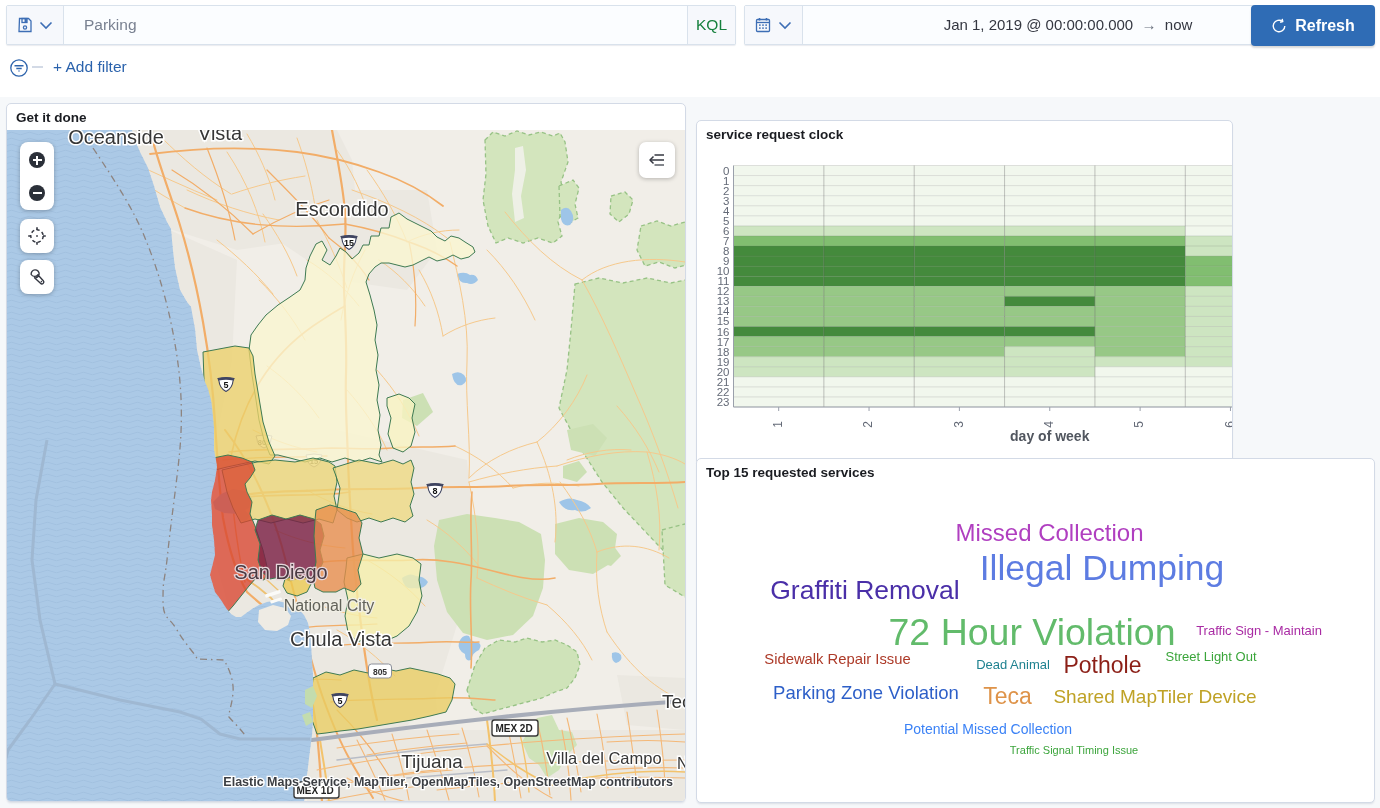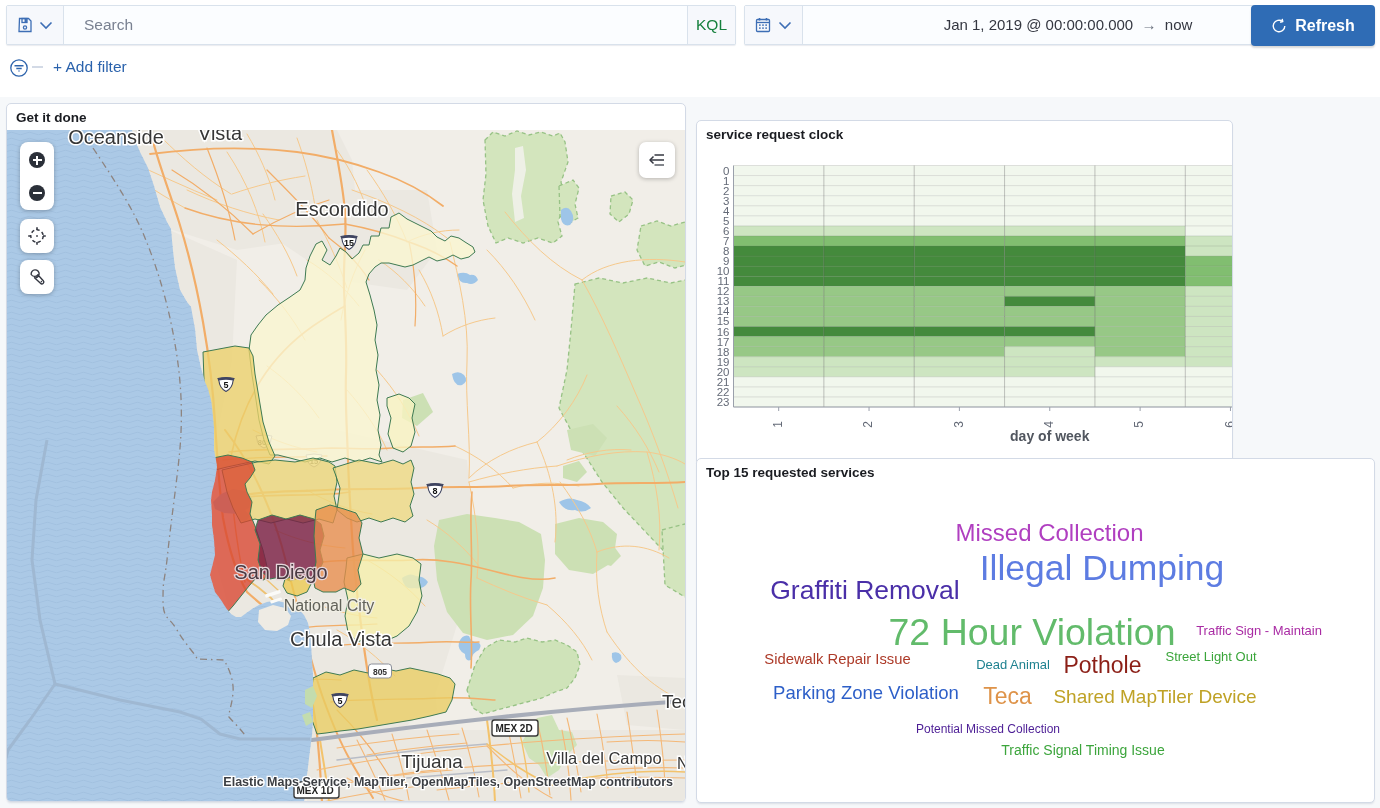--- a/index.html
+++ b/index.html
@@ -15,21 +15,21 @@
     <svg class="abs" style="left:10px;top:11px" width="16" height="16" viewBox="0 0 16 16" fill="none" stroke="#3d6eb5" stroke-width="1.3">
       <path d="M2.5 1.5 h9 l2.5 2.5 v10.5 h-12 z"></path>
       <rect x="5" y="1.5" width="5" height="4"></rect>
       <rect x="8.2" y="2.6" width="1" height="1.8" fill="#3d6eb5"></rect>
       <circle cx="8" cy="10.5" r="1.6"></circle>
     </svg>
     <svg class="abs" style="left:32px;top:15px" width="14" height="9" viewBox="0 0 14 9" fill="none" stroke="#3d6eb5" stroke-width="1.6">
         <path d="M1.5 1.5 L7 7 L12.5 1.5"></path>
       </svg>
   </div>
-  <div class="abs" style="left:77px;top:10px;font-size:15.5px;color:#798191">Search</div>
+  <div class="abs" style="left:77px;top:10px;font-size:15.5px;color:#798191">Parking</div>
   <div class="abs" style="right:0;top:0;width:48px;height:38px;border-left:1px solid #d9e2ec;background:#f6f8fc;text-align:center;line-height:38px;font-size:15.5px;font-weight:400;color:#15803d">KQL</div>
 </div>
 
 <div class="abs" style="left:744px;top:5px;width:590px;height:40px;background:#fbfdff;border:1px solid #d9e2ec;border-radius:2px;box-shadow:0 1px 1px rgba(152,162,179,.2)">
   <div class="abs" style="left:0;top:0;width:58px;height:38px;background:#f6f8fc;border-right:1px solid #d9e2ec">
     <svg class="abs" style="left:10px;top:11px" width="16" height="16" viewBox="0 0 16 16" fill="none" stroke="#3d6eb5" stroke-width="1.3">
       <rect x="1.5" y="2.5" width="13" height="12" rx="1"></rect>
       <path d="M1.5 5.5 h13"></path>
       <path d="M4.5 1 v2.5 M11.5 1 v2.5" stroke-width="1.6"></path>
       <g fill="#3d6eb5" stroke="none">
@@ -566,14 +566,14 @@
 <div class="abs" style="left:168px;top:130.5px;transform:translate(-50%,-50%);font-size:26.5px;color:#4a2fa8;white-space:nowrap">Graffiti Removal</div>
 <div class="abs" style="left:335px;top:173px;transform:translate(-50%,-50%);font-size:37.5px;color:#62bb6b;white-space:nowrap">72 Hour Violation</div>
 <div class="abs" style="left:562px;top:170.5px;transform:translate(-50%,-50%);font-size:13px;color:#a92ba4;white-space:nowrap">Traffic Sign - Maintain</div>
 <div class="abs" style="left:140.5px;top:200px;transform:translate(-50%,-50%);font-size:14.8px;color:#ad3a28;white-space:nowrap">Sidewalk Repair Issue</div>
 <div class="abs" style="left:316px;top:205px;transform:translate(-50%,-50%);font-size:13px;color:#1f8290;white-space:nowrap">Dead Animal</div>
 <div class="abs" style="left:405.5px;top:206px;transform:translate(-50%,-50%);font-size:23px;color:#8c1f17;white-space:nowrap">Pothole</div>
 <div class="abs" style="left:514px;top:197px;transform:translate(-50%,-50%);font-size:13px;color:#3aa53a;white-space:nowrap">Street Light Out</div>
 <div class="abs" style="left:169px;top:233.5px;transform:translate(-50%,-50%);font-size:18.5px;color:#2d5fc8;white-space:nowrap">Parking Zone Violation</div>
 <div class="abs" style="left:310.5px;top:236.5px;transform:translate(-50%,-50%);font-size:23px;color:#de9349;white-space:nowrap">Teca</div>
 <div class="abs" style="left:458px;top:237.5px;transform:translate(-50%,-50%);font-size:19px;color:#bfa226;white-space:nowrap">Shared MapTiler Device</div>
-<div class="abs" style="left:291px;top:270px;transform:translate(-50%,-50%);font-size:12px;color:#4c1d95;white-space:nowrap">Potential Missed Collection</div>
-<div class="abs" style="left:386px;top:290.5px;transform:translate(-50%,-50%);font-size:14px;color:#3ca53c;white-space:nowrap">Traffic Signal Timing Issue</div>
+<div class="abs" style="left:291px;top:270px;transform:translate(-50%,-50%);font-size:14px;color:#3b82f6;white-space:nowrap">Potential Missed Collection</div>
+<div class="abs" style="left:377px;top:290.5px;transform:translate(-50%,-50%);font-size:11px;color:#3ca53c;white-space:nowrap">Traffic Signal Timing Issue</div>
 </div>
 </body></html>

